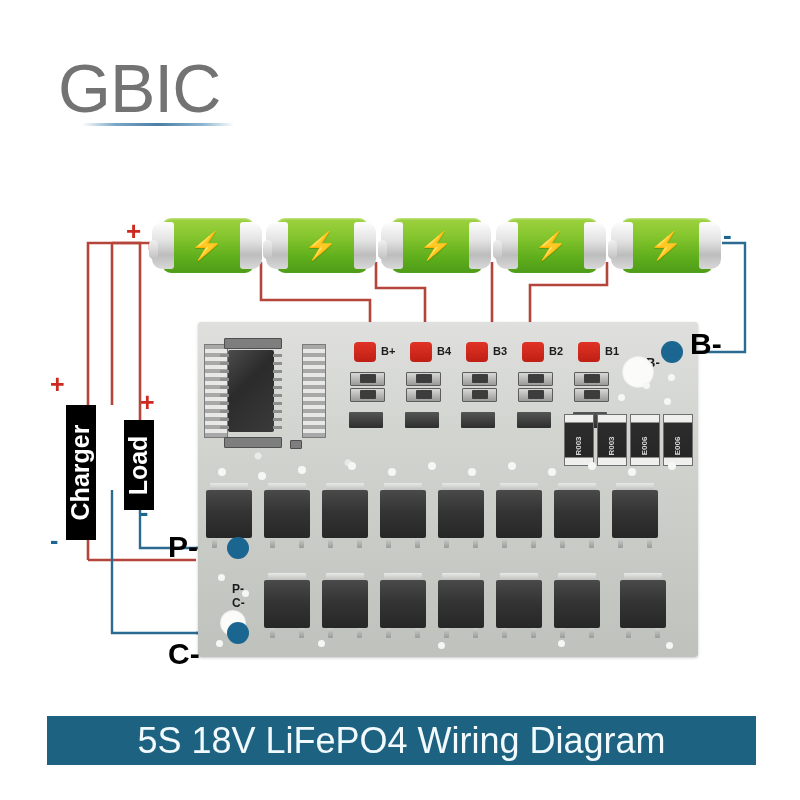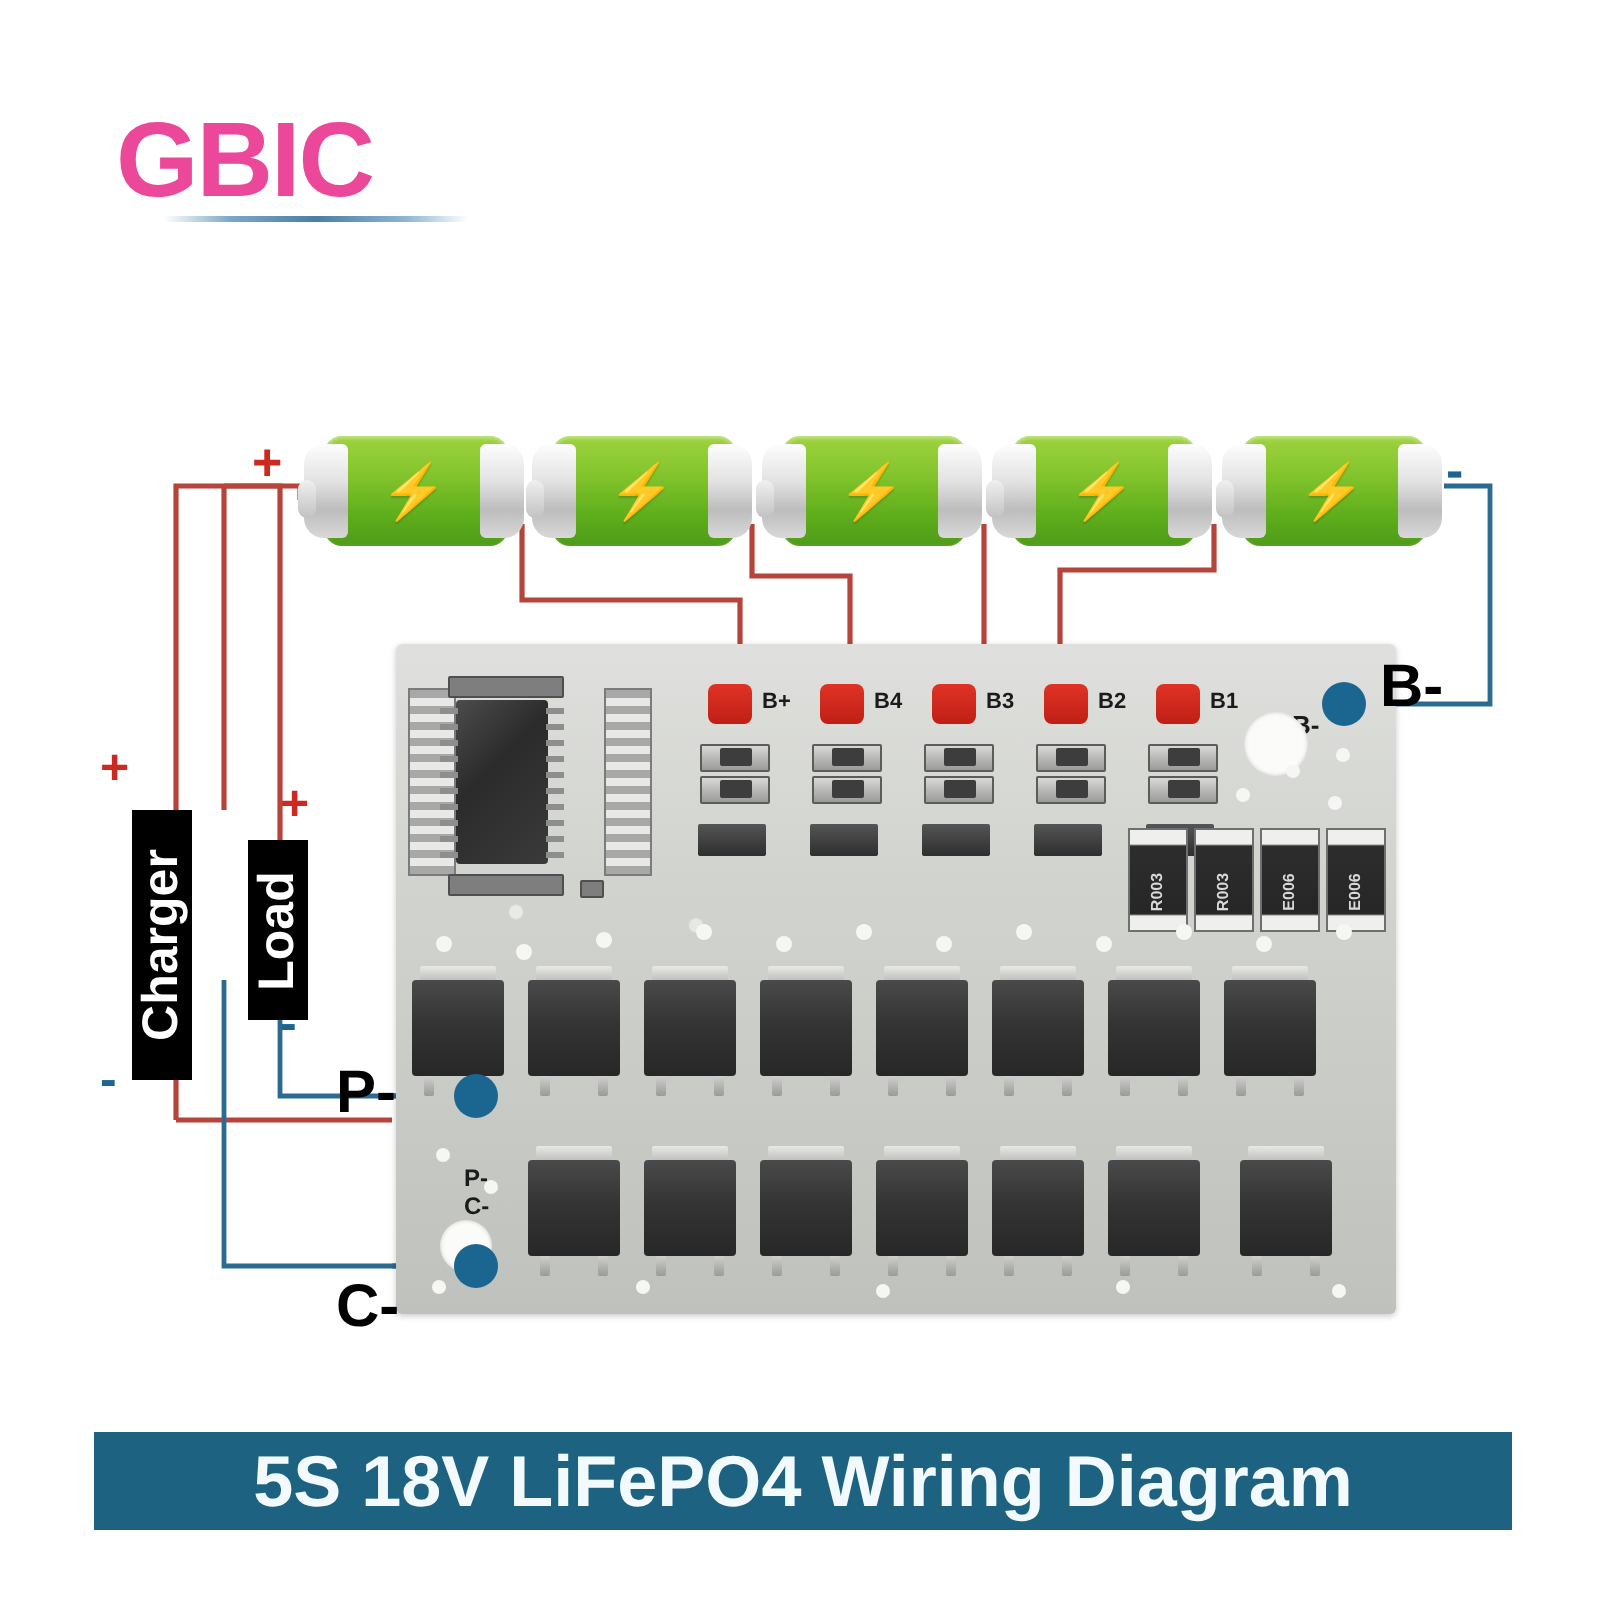--- a/index.html
+++ b/index.html
@@ -11,37 +11,37 @@
     overflow:hidden;
     position:relative;
   }
   #stage{position:absolute;left:0;top:0;width:800px;height:800px;}
   #svgroot{position:absolute;left:0;top:0;width:800px;height:800px;}
 
   
   .logo-wrap{position:absolute;left:58px;top:54px;}
   .logo-text{
     font-family:"Liberation Sans", sans-serif;
-    font-size:53px;font-weight:bold;color:#ec4899;
+    font-size:68px;font-weight:normal;color:#737373;
     letter-spacing:-1px;line-height:1;
   }
   .logo-underline{
     margin-top:1px;margin-left:24px;width:152px;height:3px;
     background:linear-gradient(to right,#ffffff 0%,#7ba7c7 22%,#4a7fa5 50%,#8fb6d2 80%,#ffffff 100%);
     border-radius:2px;
   }
 
   
   .banner{
     position:absolute;left:47px;top:716px;width:709px;height:49px;
     background:#1d6280;
     display:flex;align-items:center;justify-content:center;
   }
   .banner-text{
-    color:#f2fafd;font-size:36px;font-weight:bold;
+    color:#f2fafd;font-size:36px;font-weight:normal;
     font-family:"Liberation Sans", sans-serif;
     letter-spacing:0px;white-space:nowrap;
   }
 
   
   .battery{
     position:absolute;width:110px;height:55px;
   }
   .bat-body{
     position:absolute;left:10px;top:0;width:92px;height:55px;

